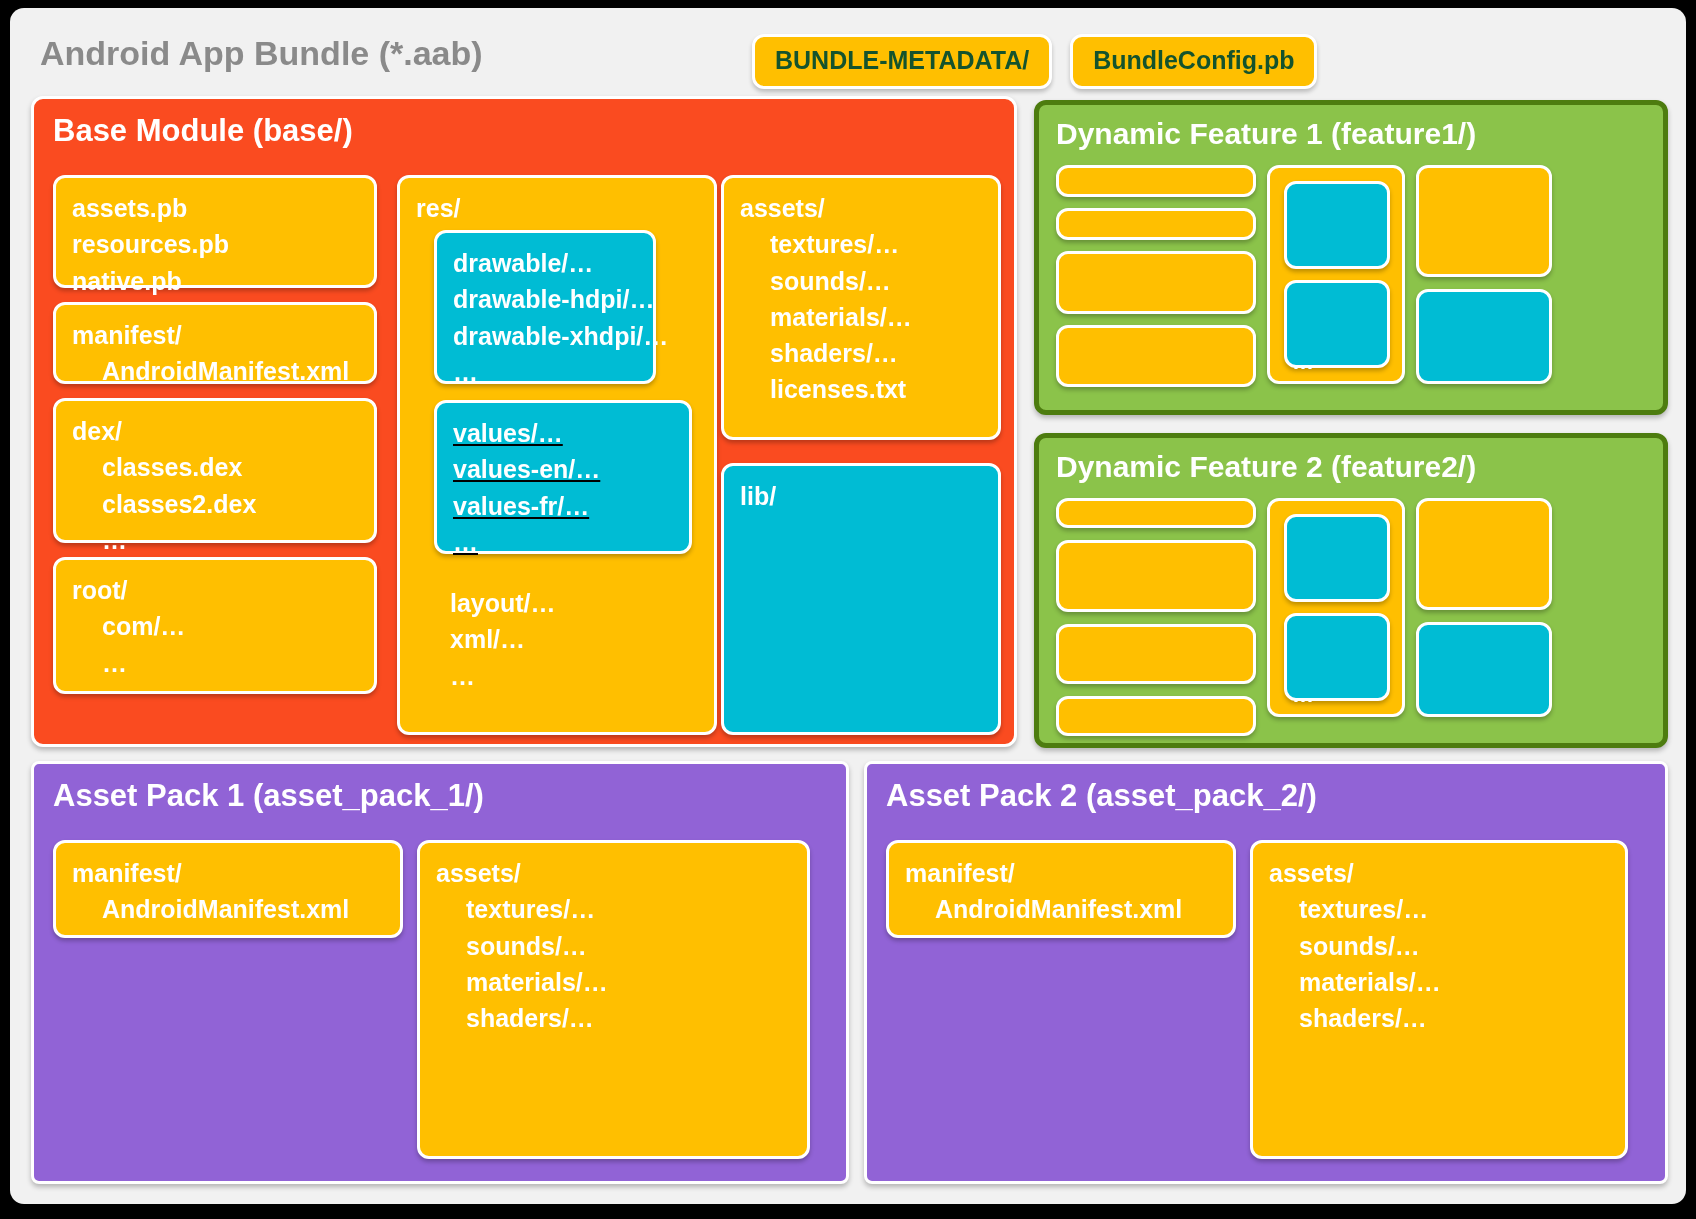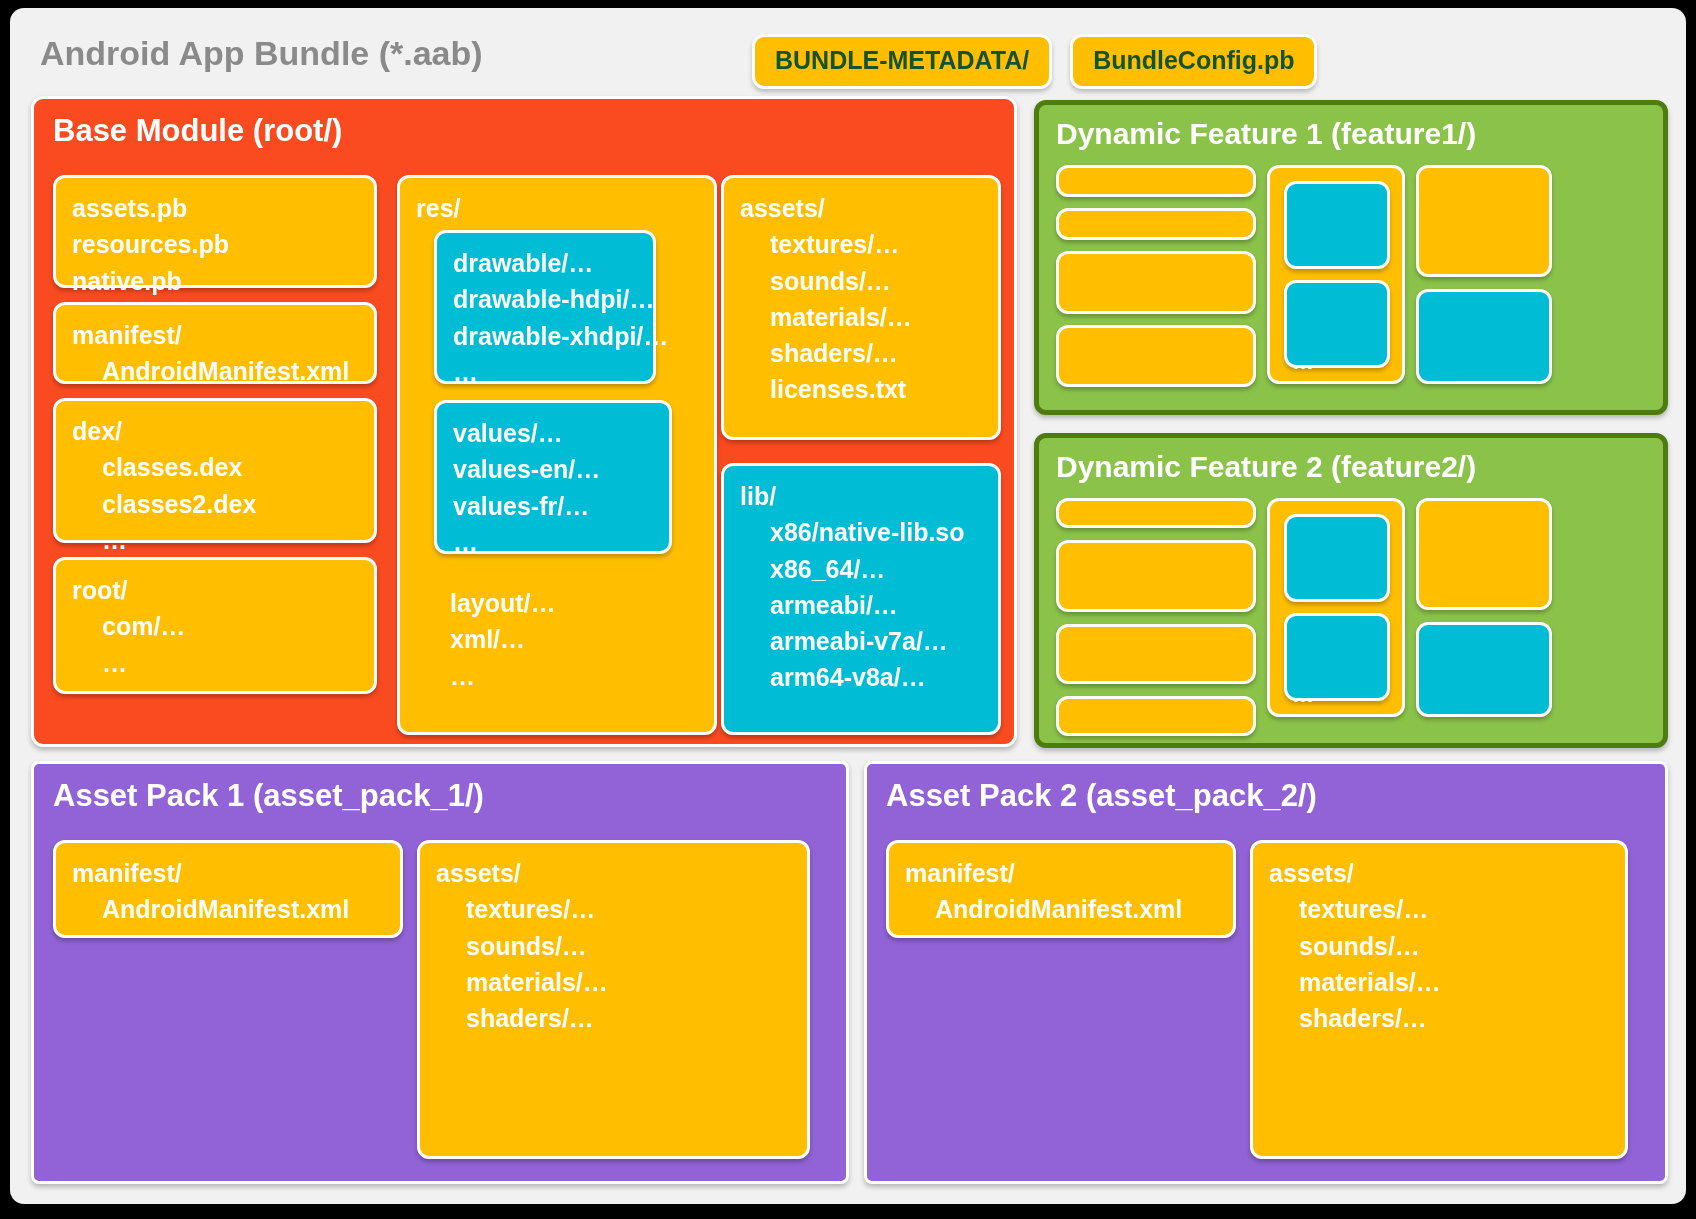--- a/index.html
+++ b/index.html
@@ -108,21 +108,21 @@
   .base-col2 { position: absolute; left: 355px; top: 76px; width: 320px; margin-left: 8px; }
   .base-col3 { position: absolute; left: 687px; top: 76px; width: 280px; }
 
   .b1a { height: 113px; margin-bottom: 14px; }
   .b1b { height: 82px;  margin-bottom: 14px; }
   .b1c { height: 145px; margin-bottom: 14px; }
   .b1d { height: 137px; }
 
   .res-box { height: 560px; position: relative; }
   .res-inner1 { position: absolute; left: 34px; top: 52px; width: 222px; height: 154px; }
-  .res-inner2 { position: absolute; left: 34px; top: 222px; width: 238px; height: 154px; }
+  .res-inner2 { position: absolute; left: 34px; top: 222px; width: 258px; height: 154px; text-decoration: underline; }
   .res-tail   { position: absolute; left: 34px; top: 395px; }
 
   .assets-box { height: 265px; margin-bottom: 23px; }
   .lib-box    { height: 272px; }
 
   
   .feature {
     position: absolute;
     background: #8bc34a;
     border-radius: 12px;
@@ -195,21 +195,21 @@
 
   <div class="header">
     <div class="bundle-title">Android App Bundle (*.aab)</div>
   </div>
   <div class="header-chips">
     <div class="chip">BUNDLE-METADATA/</div>
     <div class="chip">BundleConfig.pb</div>
   </div>
 
   <div class="base-module">
-    <div class="section-title">Base Module (root/)</div>
+    <div class="section-title">Base Module (base/)</div>
 
     <div class="base-col1">
       <div class="card yellow b1a">
         <div class="card-text">assets.pb
 resources.pb
 native.pb</div>
       </div>
       <div class="card yellow b1b">
         <div class="card-text"><span>manifest/</span><span class="ind">AndroidManifest.xml</span></div>
       </div>
@@ -247,25 +247,21 @@
 
     <div class="base-col3">
       <div class="card yellow assets-box">
         <div class="card-text"><span>assets/</span><span class="ind">textures/…
 sounds/…
 materials/…
 shaders/…
 licenses.txt</span></div>
       </div>
       <div class="card cyan lib-box">
-        <div class="card-text"><span>lib/</span><span class="ind">x86/native-lib.so
-x86_64/…
-armeabi/…
-armeabi-v7a/…
-arm64-v8a/…</span></div>
+        <div class="card-text"><span>lib/</span></div>
       </div>
     </div>
   </div>
 
   <div class="feature feature1">
     <div class="section-title">Dynamic Feature 1 (feature1/)</div>
     <div class="feat-colA">
       <div class="card yellow fa1"></div>
       <div class="card yellow fa2"></div>
       <div class="card yellow fa3"></div>

